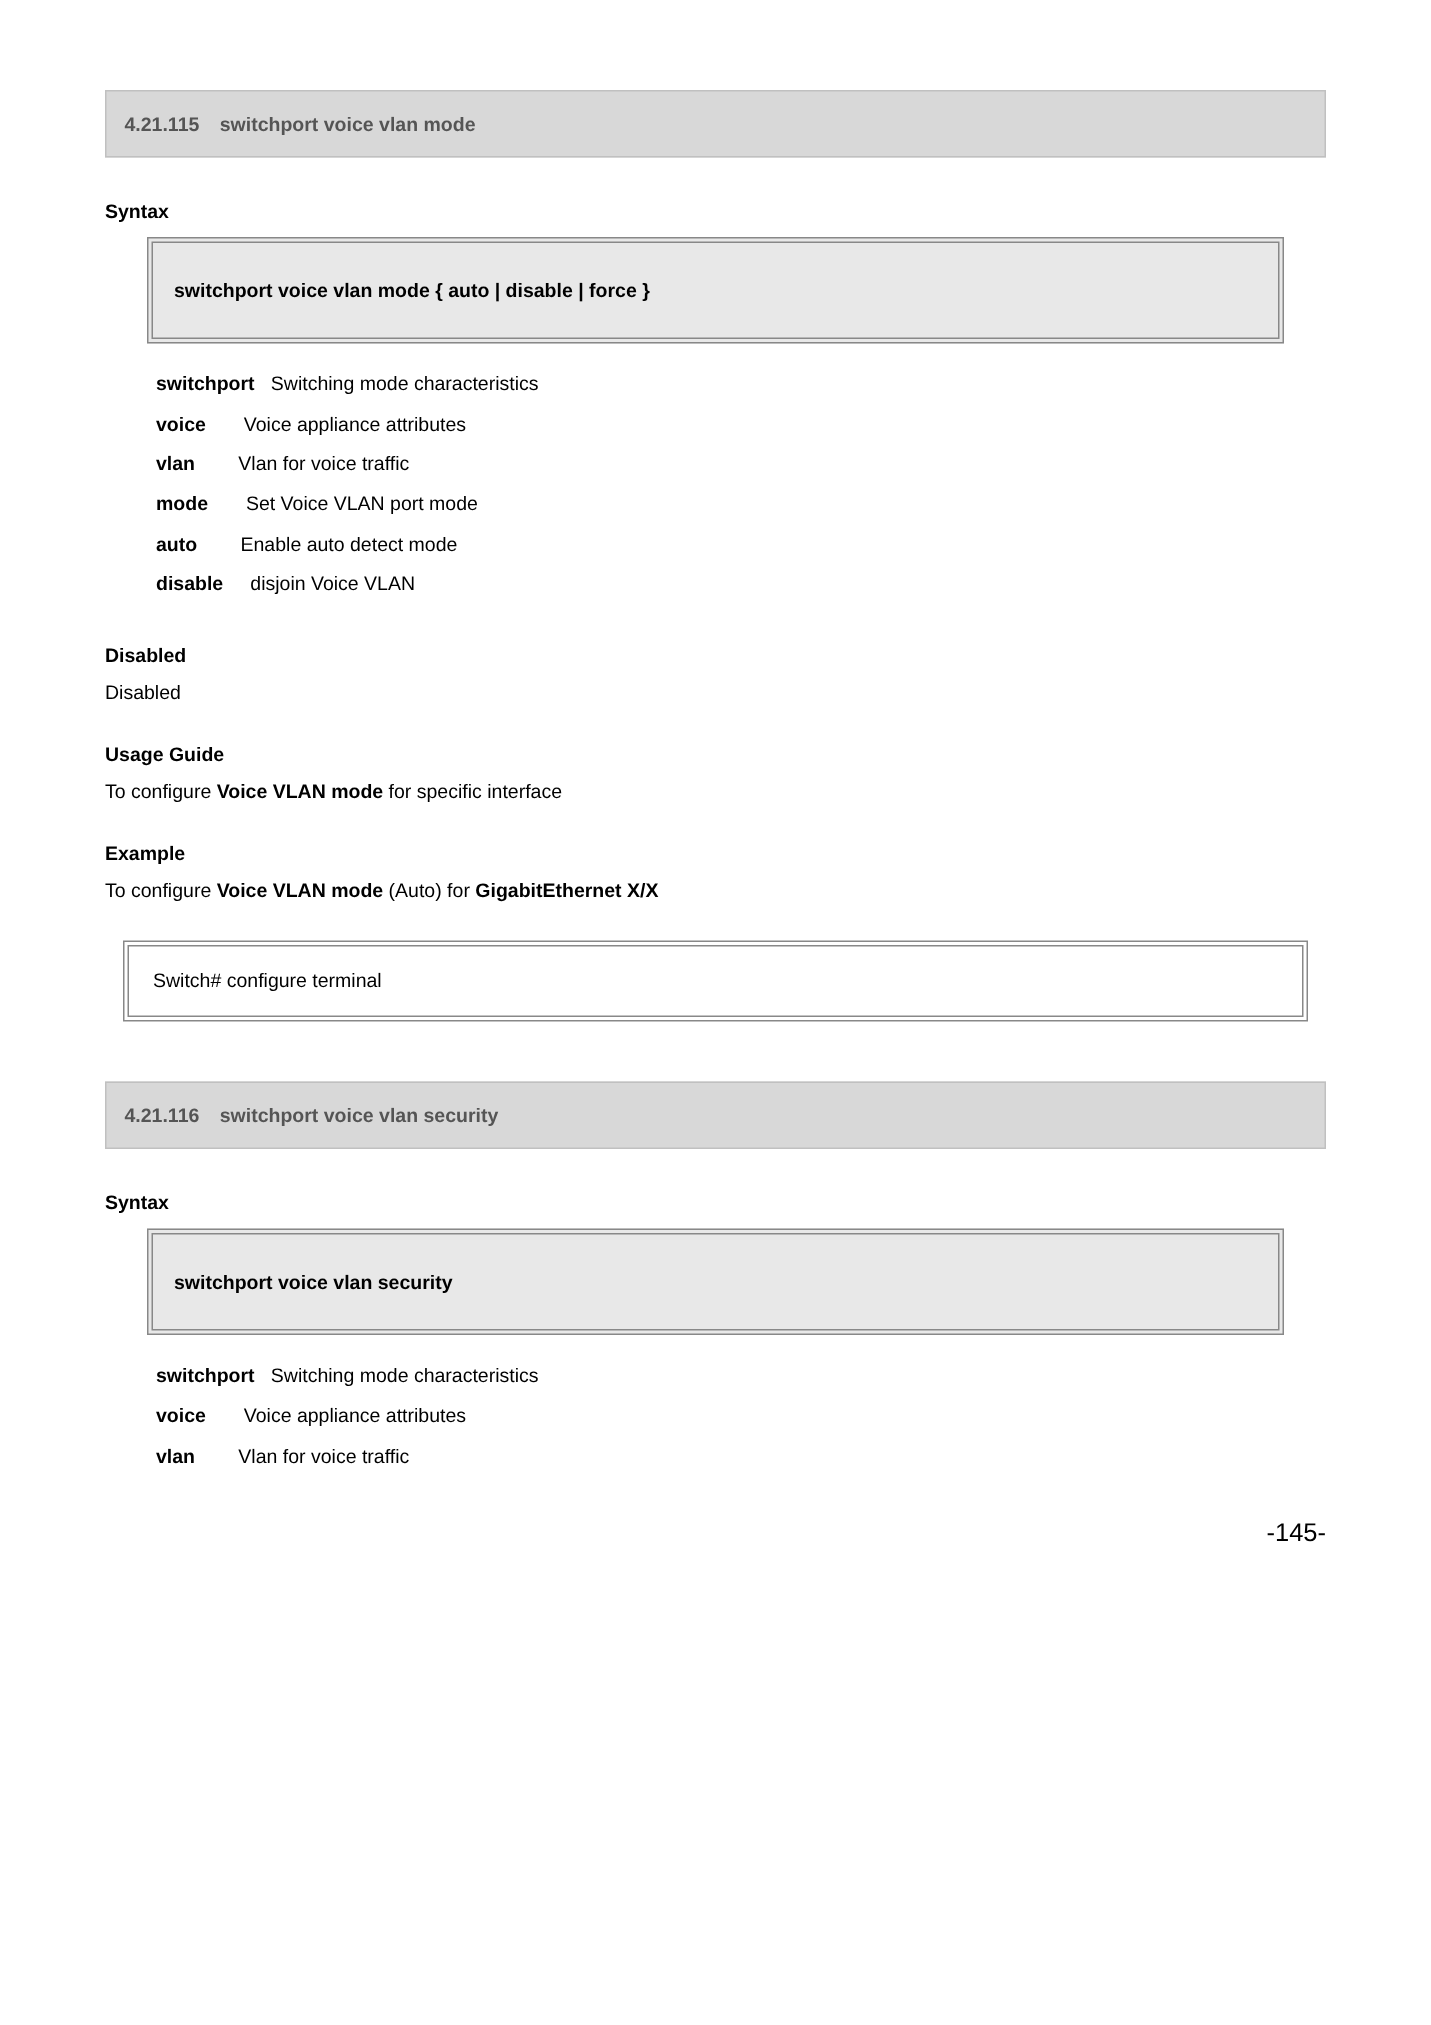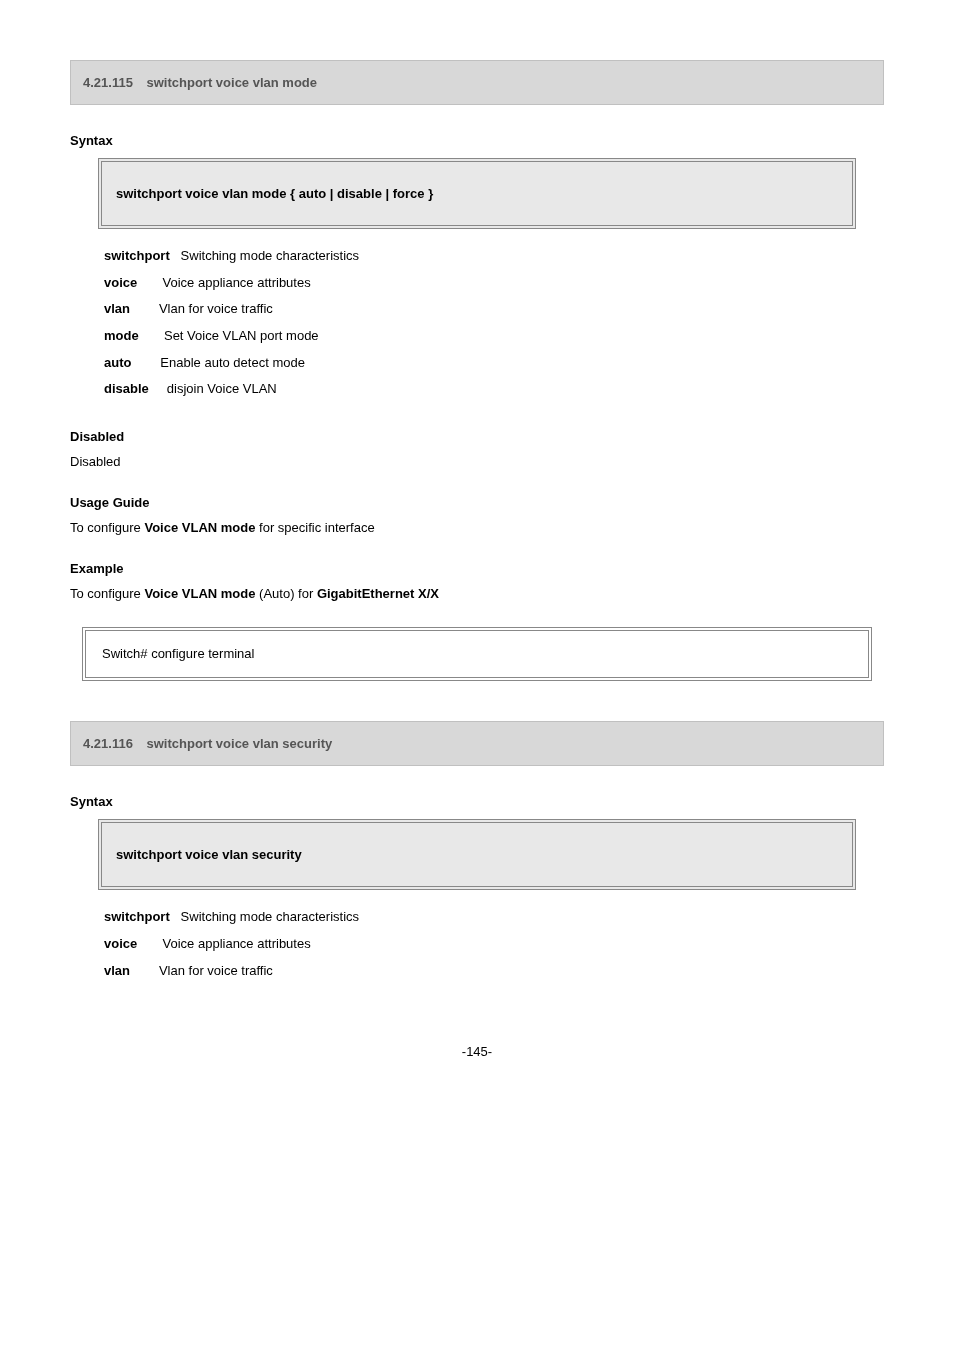--- a/index.html
+++ b/index.html
@@ -46,23 +46,23 @@
   .default-val { margin: 6px 0 26px 0; }
   .usage-val { margin: 6px 0 26px 0; }
   .example-box {
     border: 4px double #888;
     background: #fff;
     padding: 10px 16px;
     margin: 0 12px;
     line-height: 2.05;
   }
   .page-num {
-    text-align: center;
-    margin-top: 60px;
-    font-size: 13px;
+    text-align: right;
+    margin-top: 28px;
+    font-size: 17px;
   }
 </style>
 </head>
 <body>
 
 <div class="section-bar">
   <span class="num">4.21.115</span>
   <span class="title">switchport voice vlan mode</span>
 </div>
 

